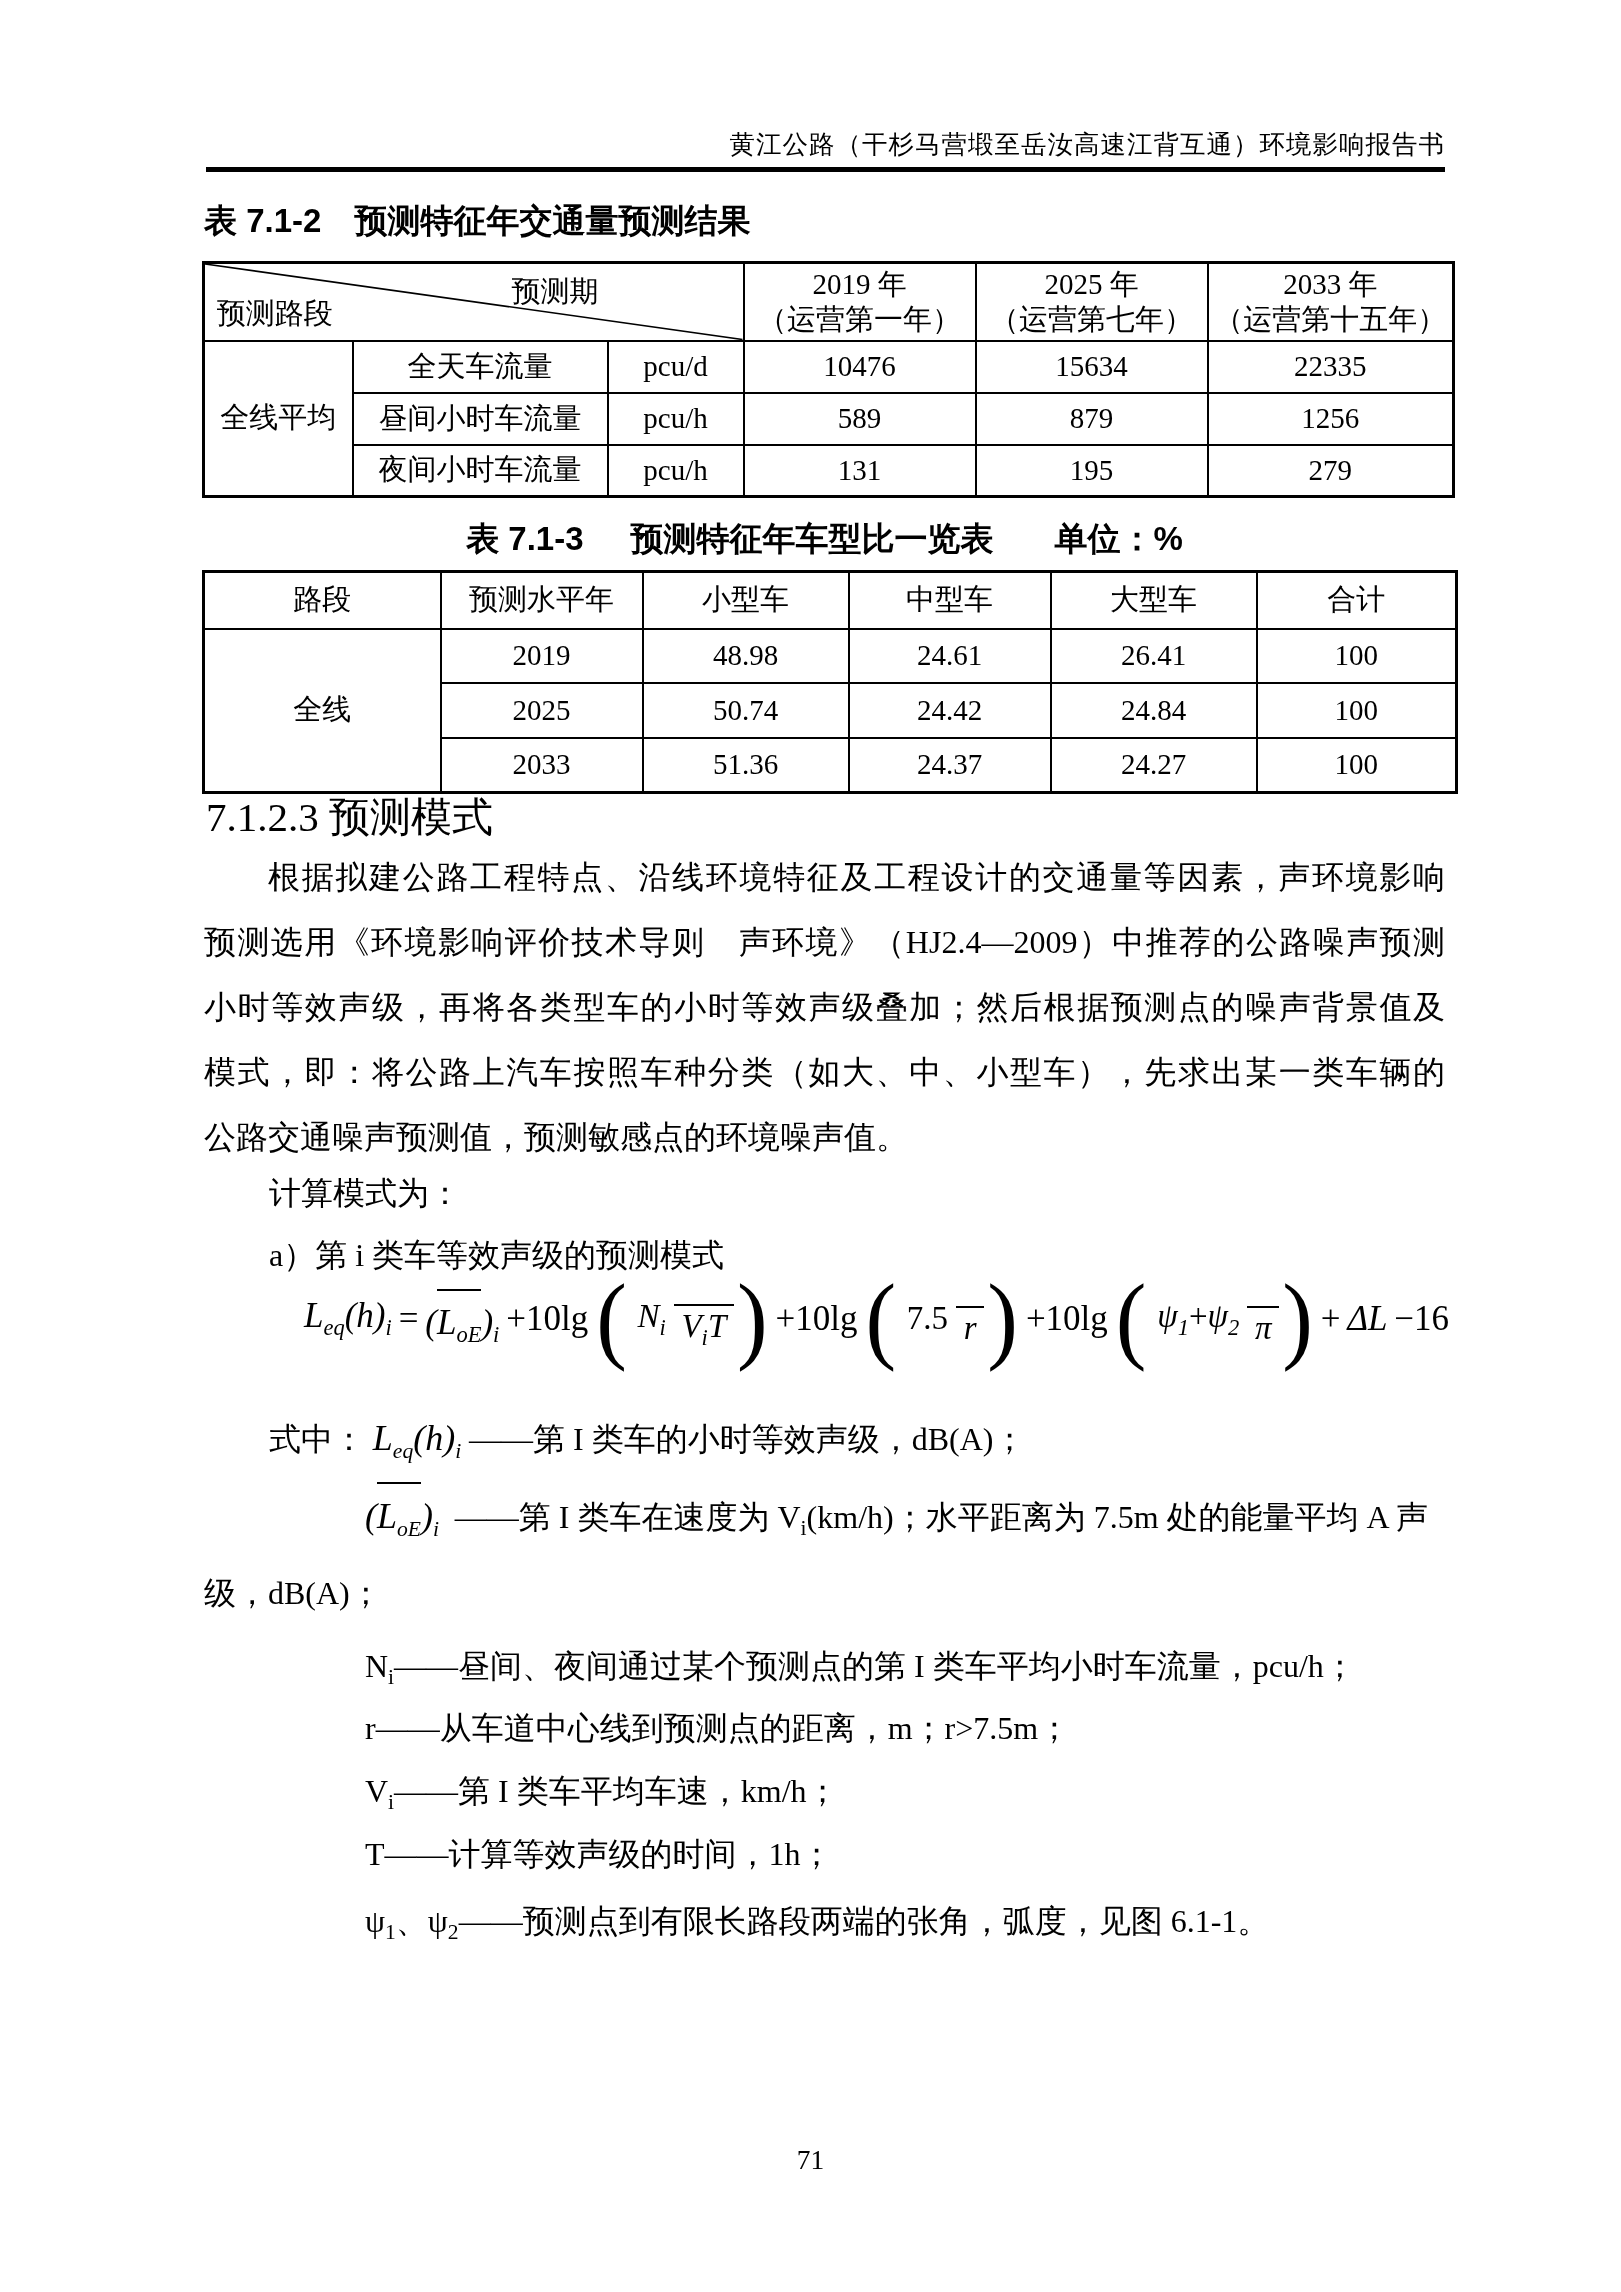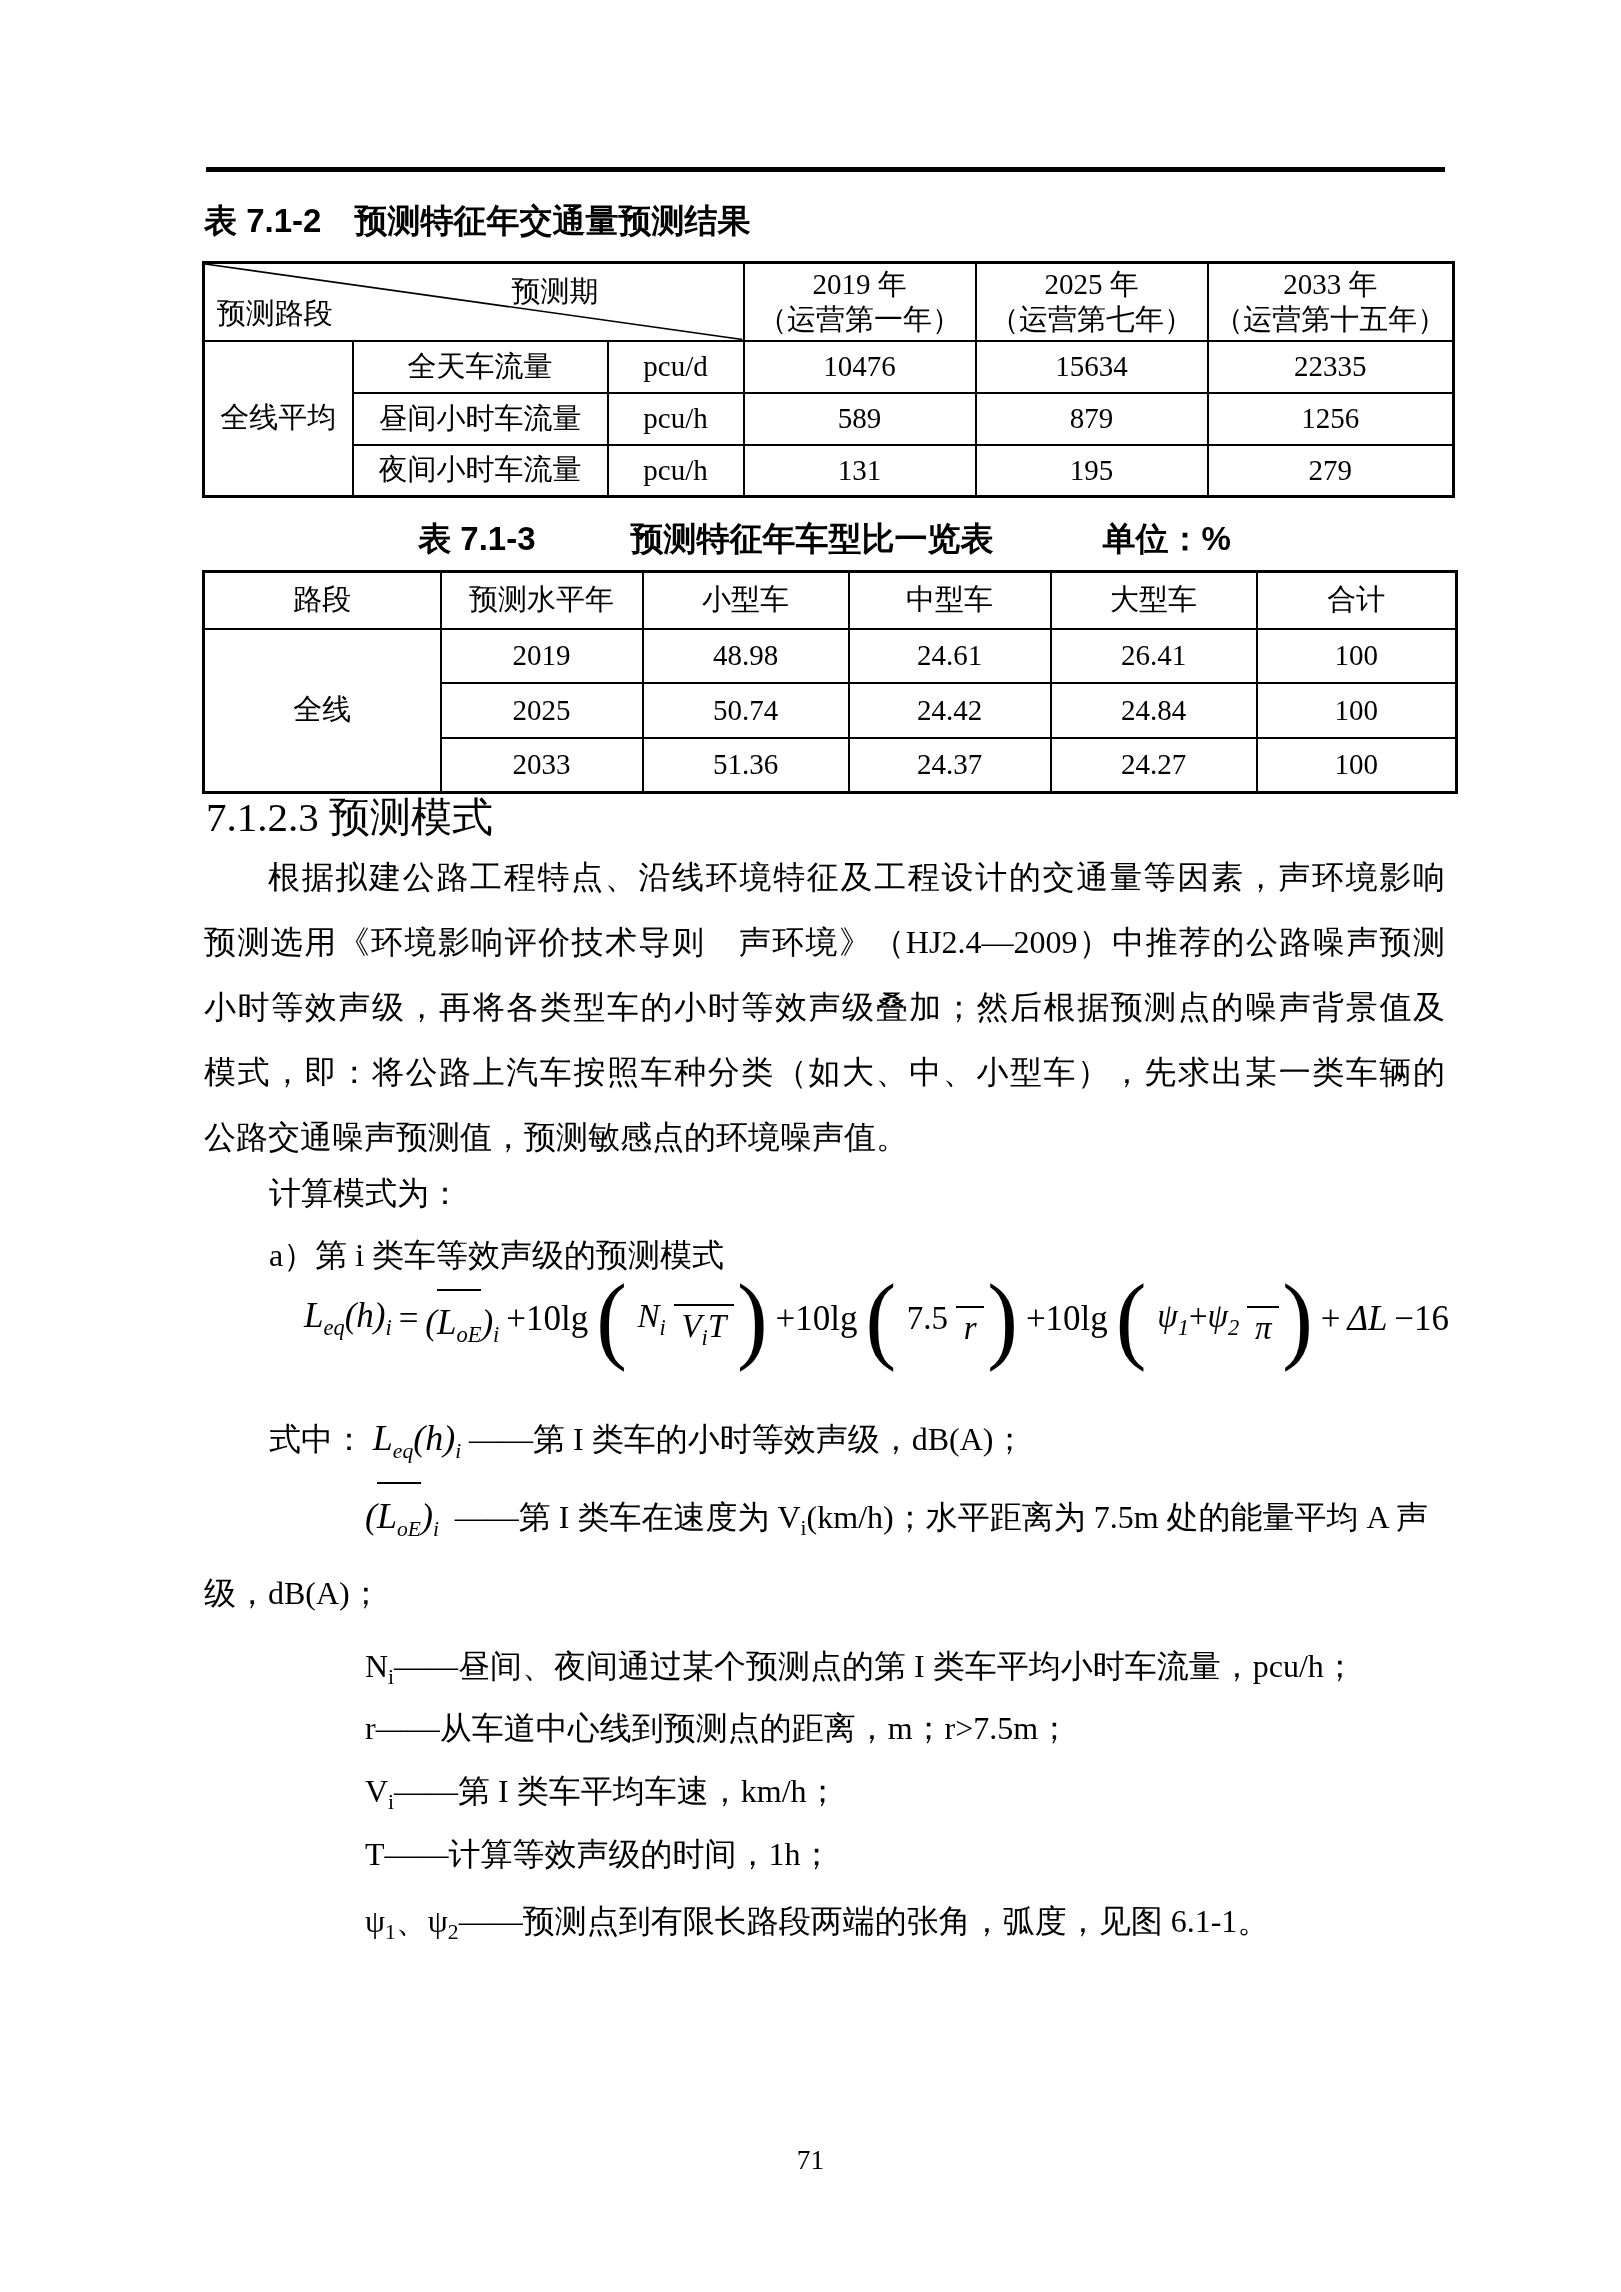--- a/index.html
+++ b/index.html
@@ -16,21 +16,21 @@
   .header-rule{
     position:absolute;top:167px;left:206px;width:1239px;height:4.9px;background:#000;
   }
   
   .tbl-title{
     position:absolute;left:204px;width:1241px;text-align:left;
     font-family:"Liberation Sans","DejaVu Sans",sans-serif;
     font-weight:bold;font-size:33px;white-space:nowrap;
   }
   #t1-title{top:199px;}
-  #t2-title{top:517px;display:flex;justify-content:center;align-items:baseline;gap:48px;}
+  #t2-title{top:517px;display:flex;justify-content:center;align-items:baseline;}
   #t2-title .gap1{margin-left:47px;}
   #t2-title .gap2{margin-left:61px;}
   
   table{border-collapse:collapse;table-layout:fixed;position:absolute;left:202px;background:#fff;}
   #table1{top:261px;width:1251px;}
   #table2{top:570px;width:1253px;}
   td{
     border:2px solid #000;border-top-width:2.9px;border-bottom-width:2.9px;
     text-align:center;vertical-align:middle;font-size:29px;padding:0;
     overflow:hidden;
@@ -84,20 +84,21 @@
   
   .page-number{
     position:absolute;top:2145px;left:0;width:1621px;text-align:center;font-size:27.4px;
   }
 </style>
 </head>
 <body>
 
 <div class="page">
 
+  <div class="doc-header">黄江公路（干杉马营塅至岳汝高速江背互通）环境影响报告书</div>
   <div class="header-rule"></div>
 
   <div class="tbl-title" id="t1-title">表 7.1-2　预测特征年交通量预测结果</div>
 
   <table id="table1">
     <colgroup>
       <col style="width:149px">
         <col style="width:255px">
         <col style="width:136px">
       <col style="width:232px">

